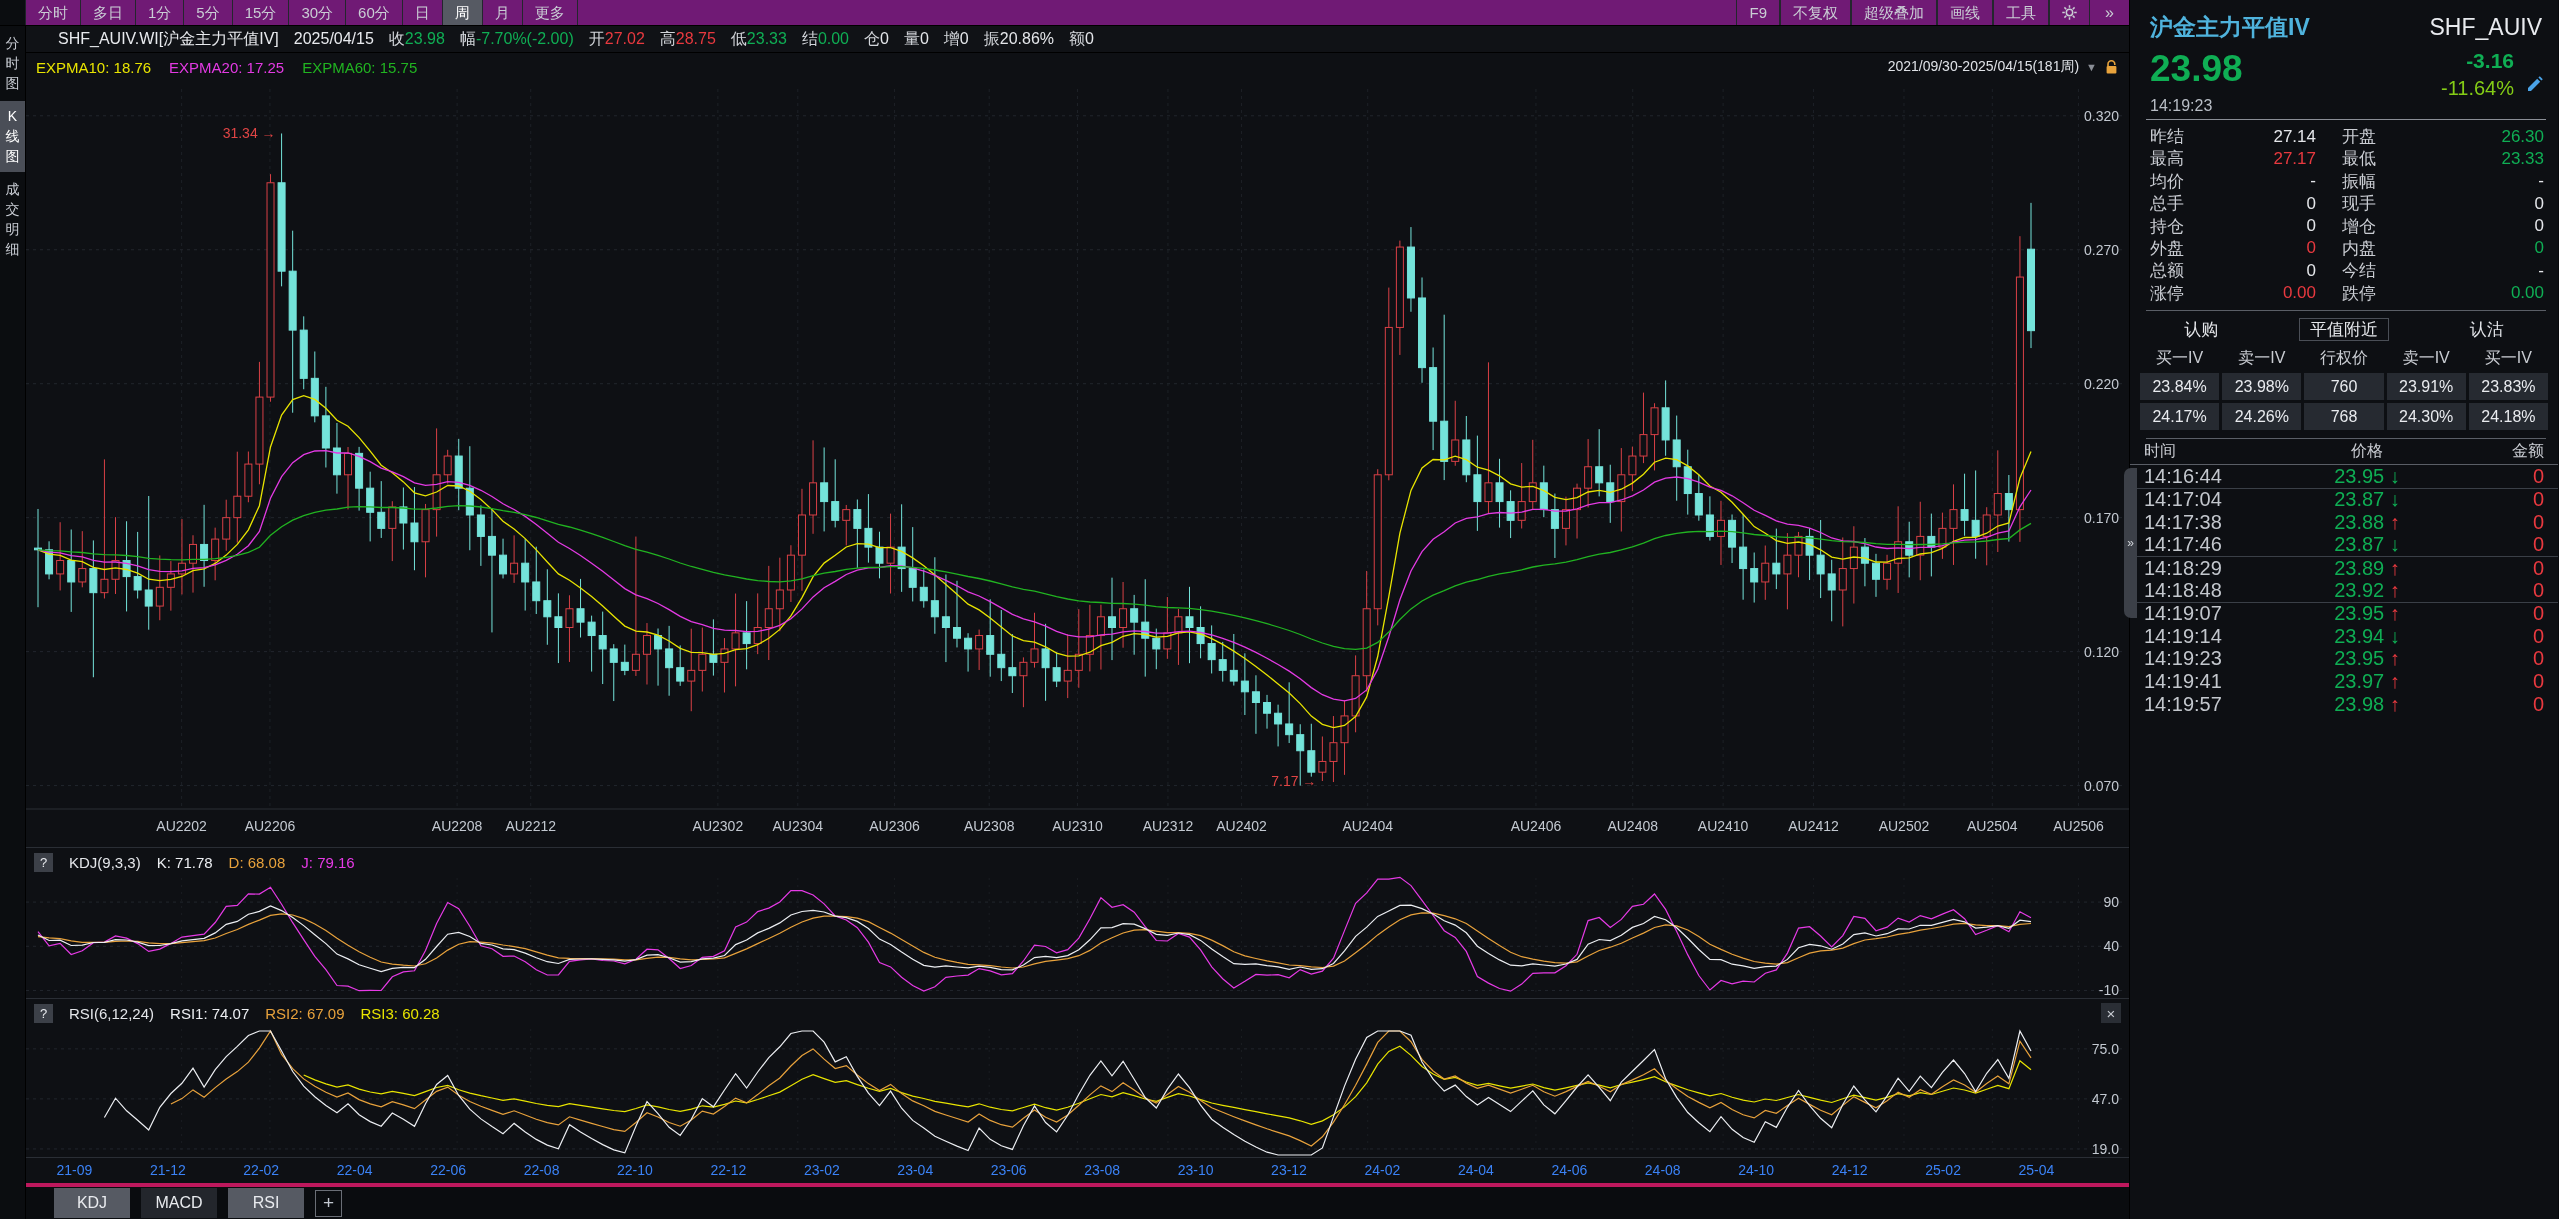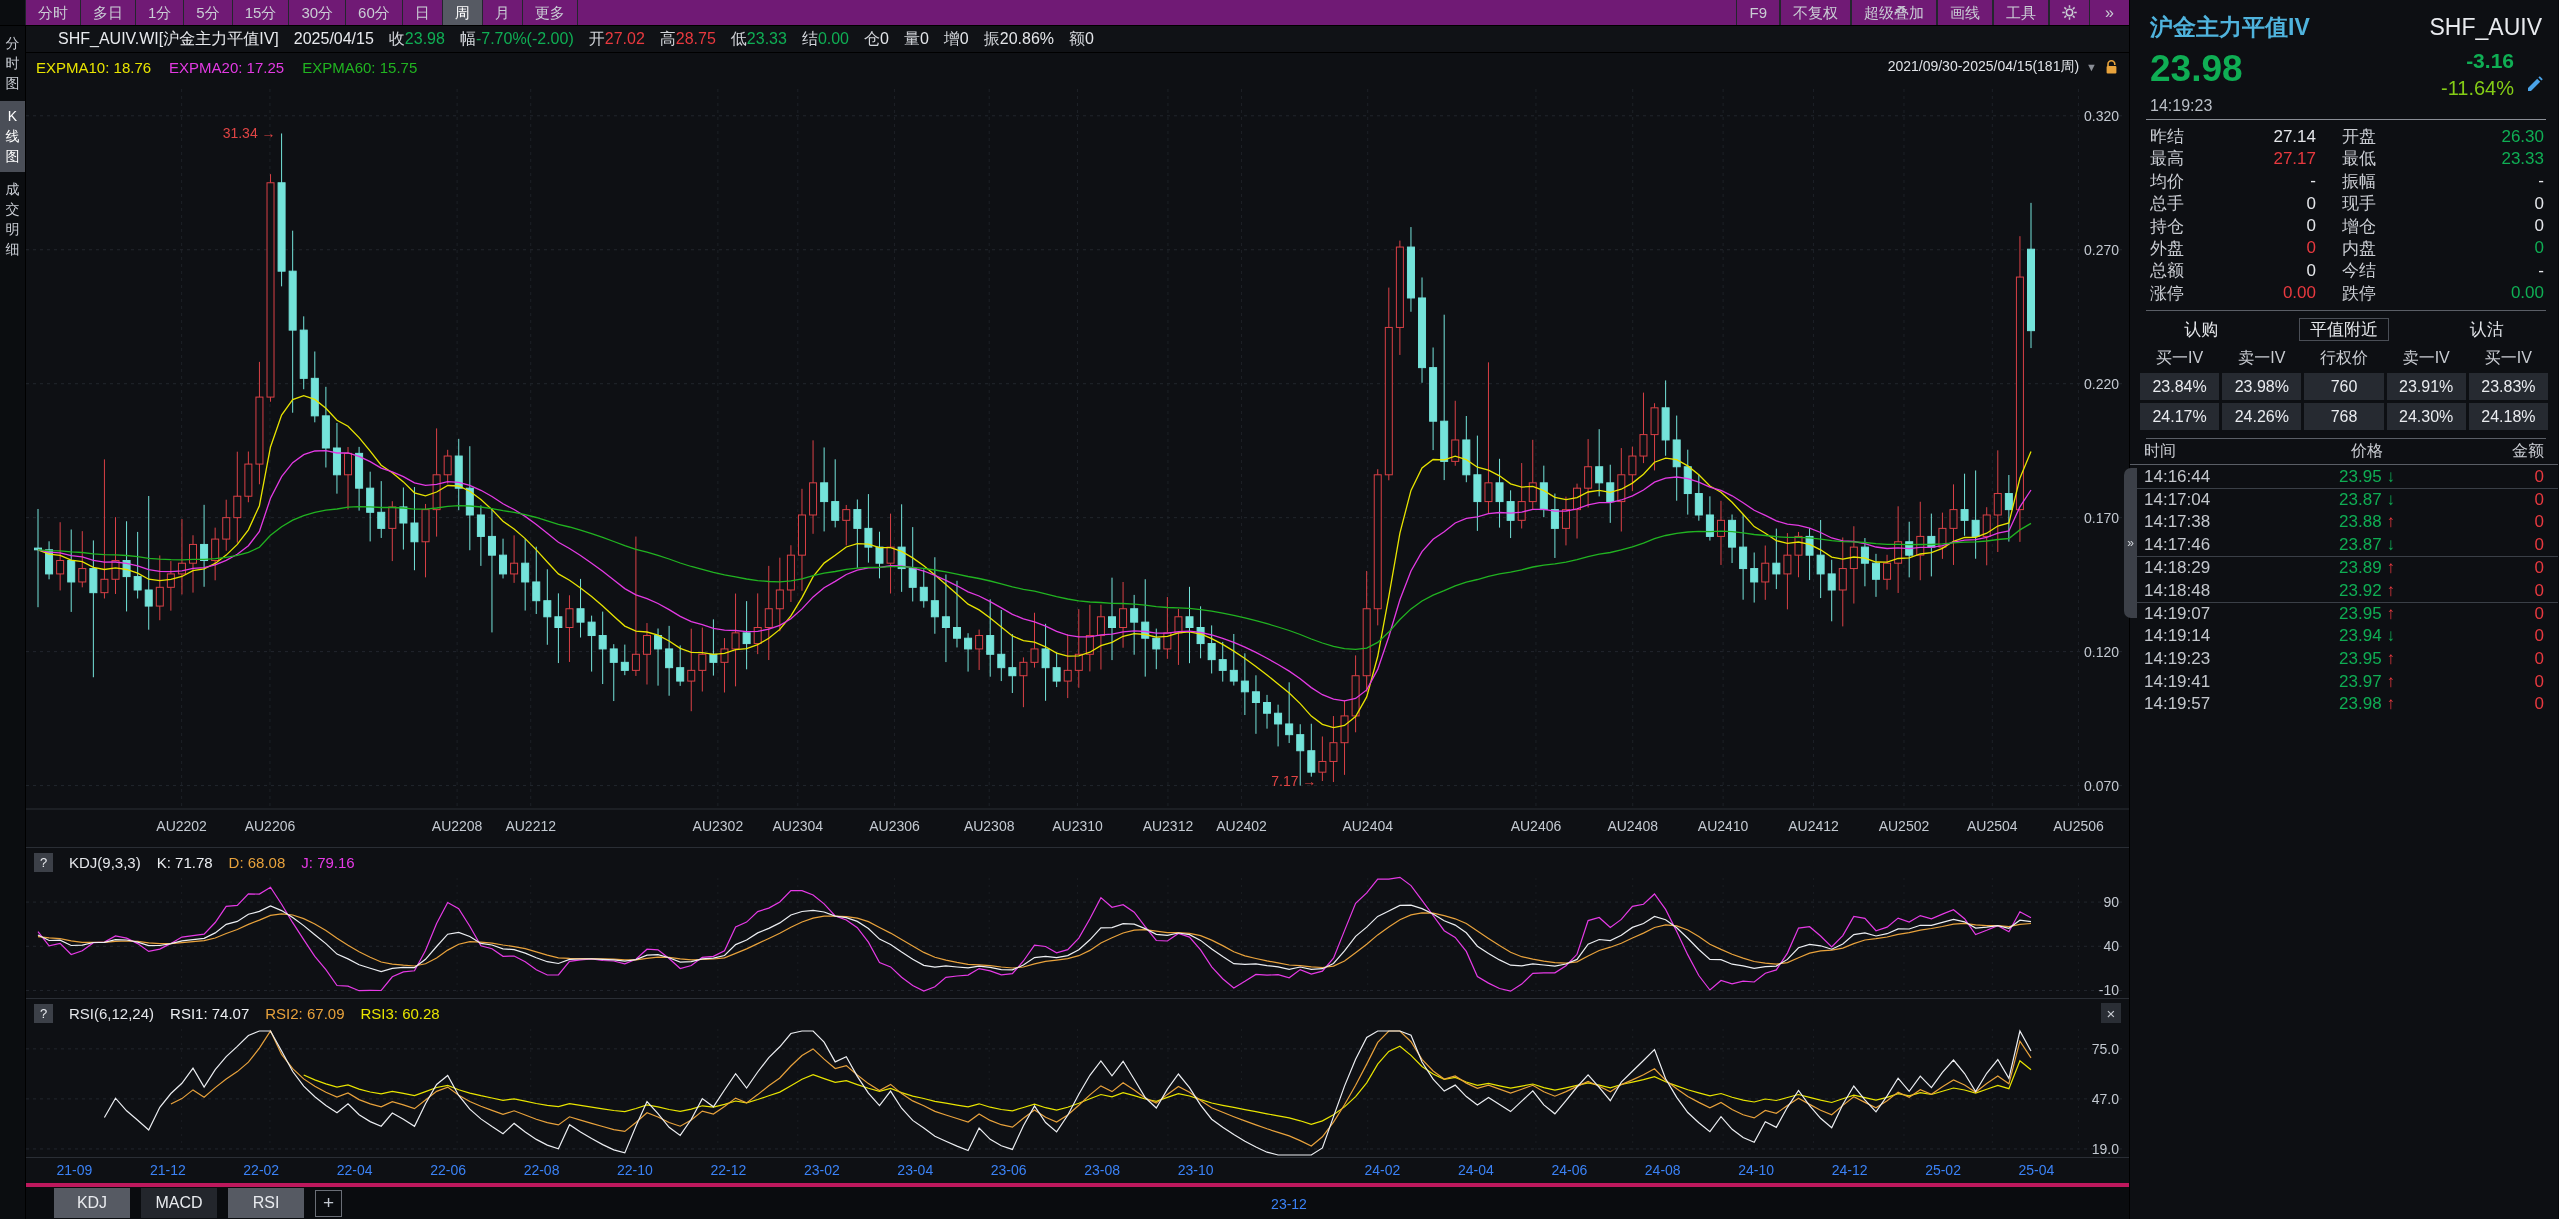--- a/index.html
+++ b/index.html
@@ -61,21 +61,21 @@
   #opt-groups{display:flex;align-items:center;height:30px;margin-top:3px;font-size:17px;color:#e4e6ea}
   #opt-groups>div{flex:1;text-align:center}
   .boxed{border:1px solid #4a4e56;padding:1px 10px}
   #opt-table{display:grid;grid-template-columns:repeat(5,1fr);gap:3px;padding:2px 10px 4px 10px}
   .ot-h{color:#c9ccd2;text-align:center;font-size:16px;height:24px;line-height:24px}
   .ot-c{background:#262a31;color:#e9ebef;text-align:center;font-size:16px;height:27px;line-height:27px}
   #ts-head{display:flex;padding:2px 14px;color:#c9ccd2;font-size:16px;border-bottom:1px solid #5a5e66}
   .ts-time{width:112px}
   .ts-price{flex:1;text-align:center}
   .ts-amt{width:66px;text-align:right}
-  #ts-rows .ts-row{display:flex;align-items:center;height:22.8px;padding:0 14px;font-size:17px}
+  #ts-rows .ts-row{display:flex;align-items:center;height:22.8px;padding:0 14px;font-size:20px}
   .ts-row.sep{border-top:1px solid #3a3f47}
   .ts-row .ts-time{color:#c3c7cd}
   .ts-row .ts-price{color:#0fae54}
   .arr-up{color:#e8393f;font-weight:bold}
   .arr-down{color:#0fae54;font-weight:bold}
   .ts-row .ts-amt{color:#e8393f}
   #panel-handle{position:absolute;left:-6px;top:468px;width:13px;height:150px;background:#3c4048;border-radius:7px 0 0 7px;display:flex;align-items:center;justify-content:center;color:#d2d5da;font-size:12px}
 </style>
 </head>
 <body>
@@ -682,21 +682,21 @@
             <span style="left: 15.6286%;">22-04</span>
             <span style="left: 20.0714%;">22-06</span>
             <span style="left: 24.5143%;">22-08</span>
             <span style="left: 28.9571%;">22-10</span>
             <span style="left: 33.4%;">22-12</span>
             <span style="left: 37.8429%;">23-02</span>
             <span style="left: 42.2857%;">23-04</span>
             <span style="left: 46.7286%;">23-06</span>
             <span style="left: 51.1714%;">23-08</span>
             <span style="left: 55.6143%;">23-10</span>
-            <span style="left: 60.0571%; margin-top: 34px;">23-12</span>
+            <span style="left: 60.0571%;">23-12</span>
             <span style="left: 64.5%;">24-02</span>
             <span style="left: 68.9429%;">24-04</span>
             <span style="left: 73.3857%;">24-06</span>
             <span style="left: 77.8286%;">24-08</span>
             <span style="left: 82.2714%;">24-10</span>
             <span style="left: 86.7143%;">24-12</span>
             <span style="left: 91.1571%;">25-02</span>
             <span style="left: 95.6%;">25-04</span>
           </div>
         <div id="tabbar">

